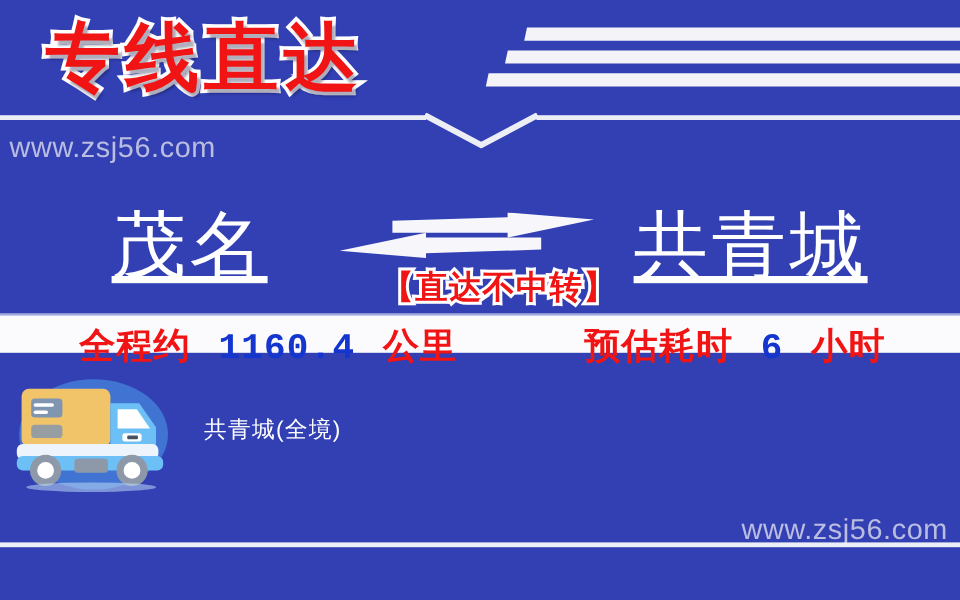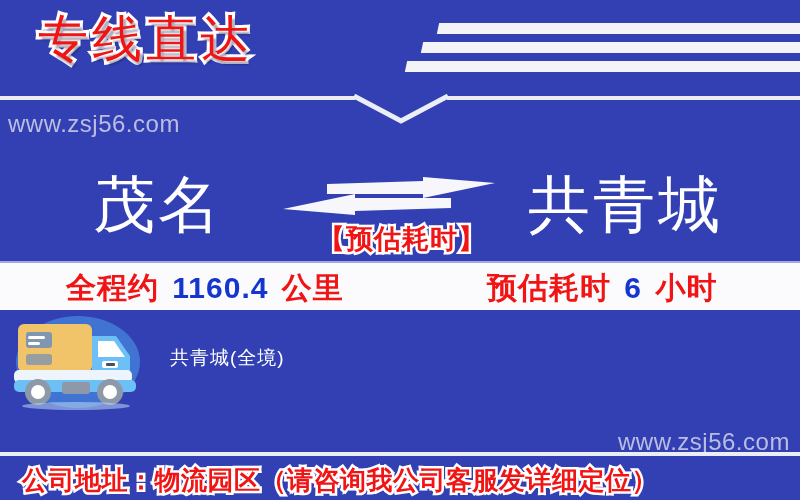--- a/index.html
+++ b/index.html
@@ -56,39 +56,40 @@
     white-space: nowrap;
   }
   .watermark-top    { left: 8px;  top: 110px; }
   .watermark-bottom { left: 618px; top: 428px; }
 
   
   .headline {
     position: absolute;
     left: 38px;
     top: 6px;
-    font-size: 50px;
-    font-weight: normal;
+    font-size: 62px;
+    font-weight: bold;
     color: #f01414;
     letter-spacing: 4px;
     white-space: nowrap;
     -webkit-text-stroke: 6px #ffffff;
     paint-order: stroke fill;
     text-shadow: 3px 4px 2px rgba(20,20,60,.35);
   }
 
   
   .city {
     position: absolute;
     color: #ffffff;
     font-size: 62px;
     font-weight: 500;
     letter-spacing: 3px;
     white-space: nowrap;
     top: 163px;
+    text-decoration: underline;
   }
   .city-origin { left: 93px; }
   .city-dest   { left: 528px; text-align: right; }
 
   
   .badge-text {
     position: absolute;
     color: #f01414;
     font-size: 27px;
     font-weight: bold;
@@ -108,23 +109,24 @@
     height: 40px;
   }
   .arrows svg { display: block; }
 
   
   .info-bar {
     position: absolute;
     left: 0;
     top: 263px;
     width: 800px;
-    height: 47px;
+    height: 31px;
     background: #fbfbfd;
     box-shadow: 0 -2px 0 rgba(255,255,255,.55);
+    font-family: Liberation Mono, monospace;
   }
   .info-item {
     position: absolute;
     top: 5px;
     font-size: 30px;
     font-weight: bold;
     color: #f01414;
     white-space: nowrap;
     letter-spacing: 1px;
   }
@@ -202,21 +204,21 @@
 
   <div class="city city-origin">茂名</div>
   <div class="city city-dest">共青城</div>
 
   <div class="arrows">
     <svg width="212" height="40" viewBox="0 0 212 40">
       <polygon points="212,6 140,0 140,4 44,7 44,17 140,17 140,21" fill="#f7f7fb"></polygon>
       <polygon points="0,32 72,38 72,34 168,31 168,21 72,21 72,17" fill="#f7f7fb"></polygon>
     </svg>
   </div>
-  <div class="badge-text badge-bottom">【预估耗时】</div>
+  <div class="badge-text badge-bottom">【直达不中转】</div>
 
   <div class="info-bar">
     <div class="info-item info-distance">
       <span>全程约</span>
       <span class="num">1160.4</span>
       <span>公里</span>
     </div>
     <div class="info-item info-duration">
       <span>预估耗时</span>
       <span class="num">6</span>
@@ -242,15 +244,14 @@
       <circle cx="32" cy="80" r="13" fill="#8d99a8"></circle>
       <circle cx="32" cy="80" r="7" fill="#ffffff"></circle>
       <circle cx="104" cy="80" r="13" fill="#8d99a8"></circle>
       <circle cx="104" cy="80" r="7" fill="#ffffff"></circle>
       <ellipse cx="70" cy="94" rx="54" ry="4" fill="#bcd9f5" opacity="0.55"></ellipse>
     </svg>
   </div>
   <div class="coverage">共青城(全境)</div>
 
   <div class="bottom-rule"></div>
-  <div class="address">公司地址：物流园区（请咨询我公司客服发详细定位）</div>
 
 </div>
 
 </body></html>

